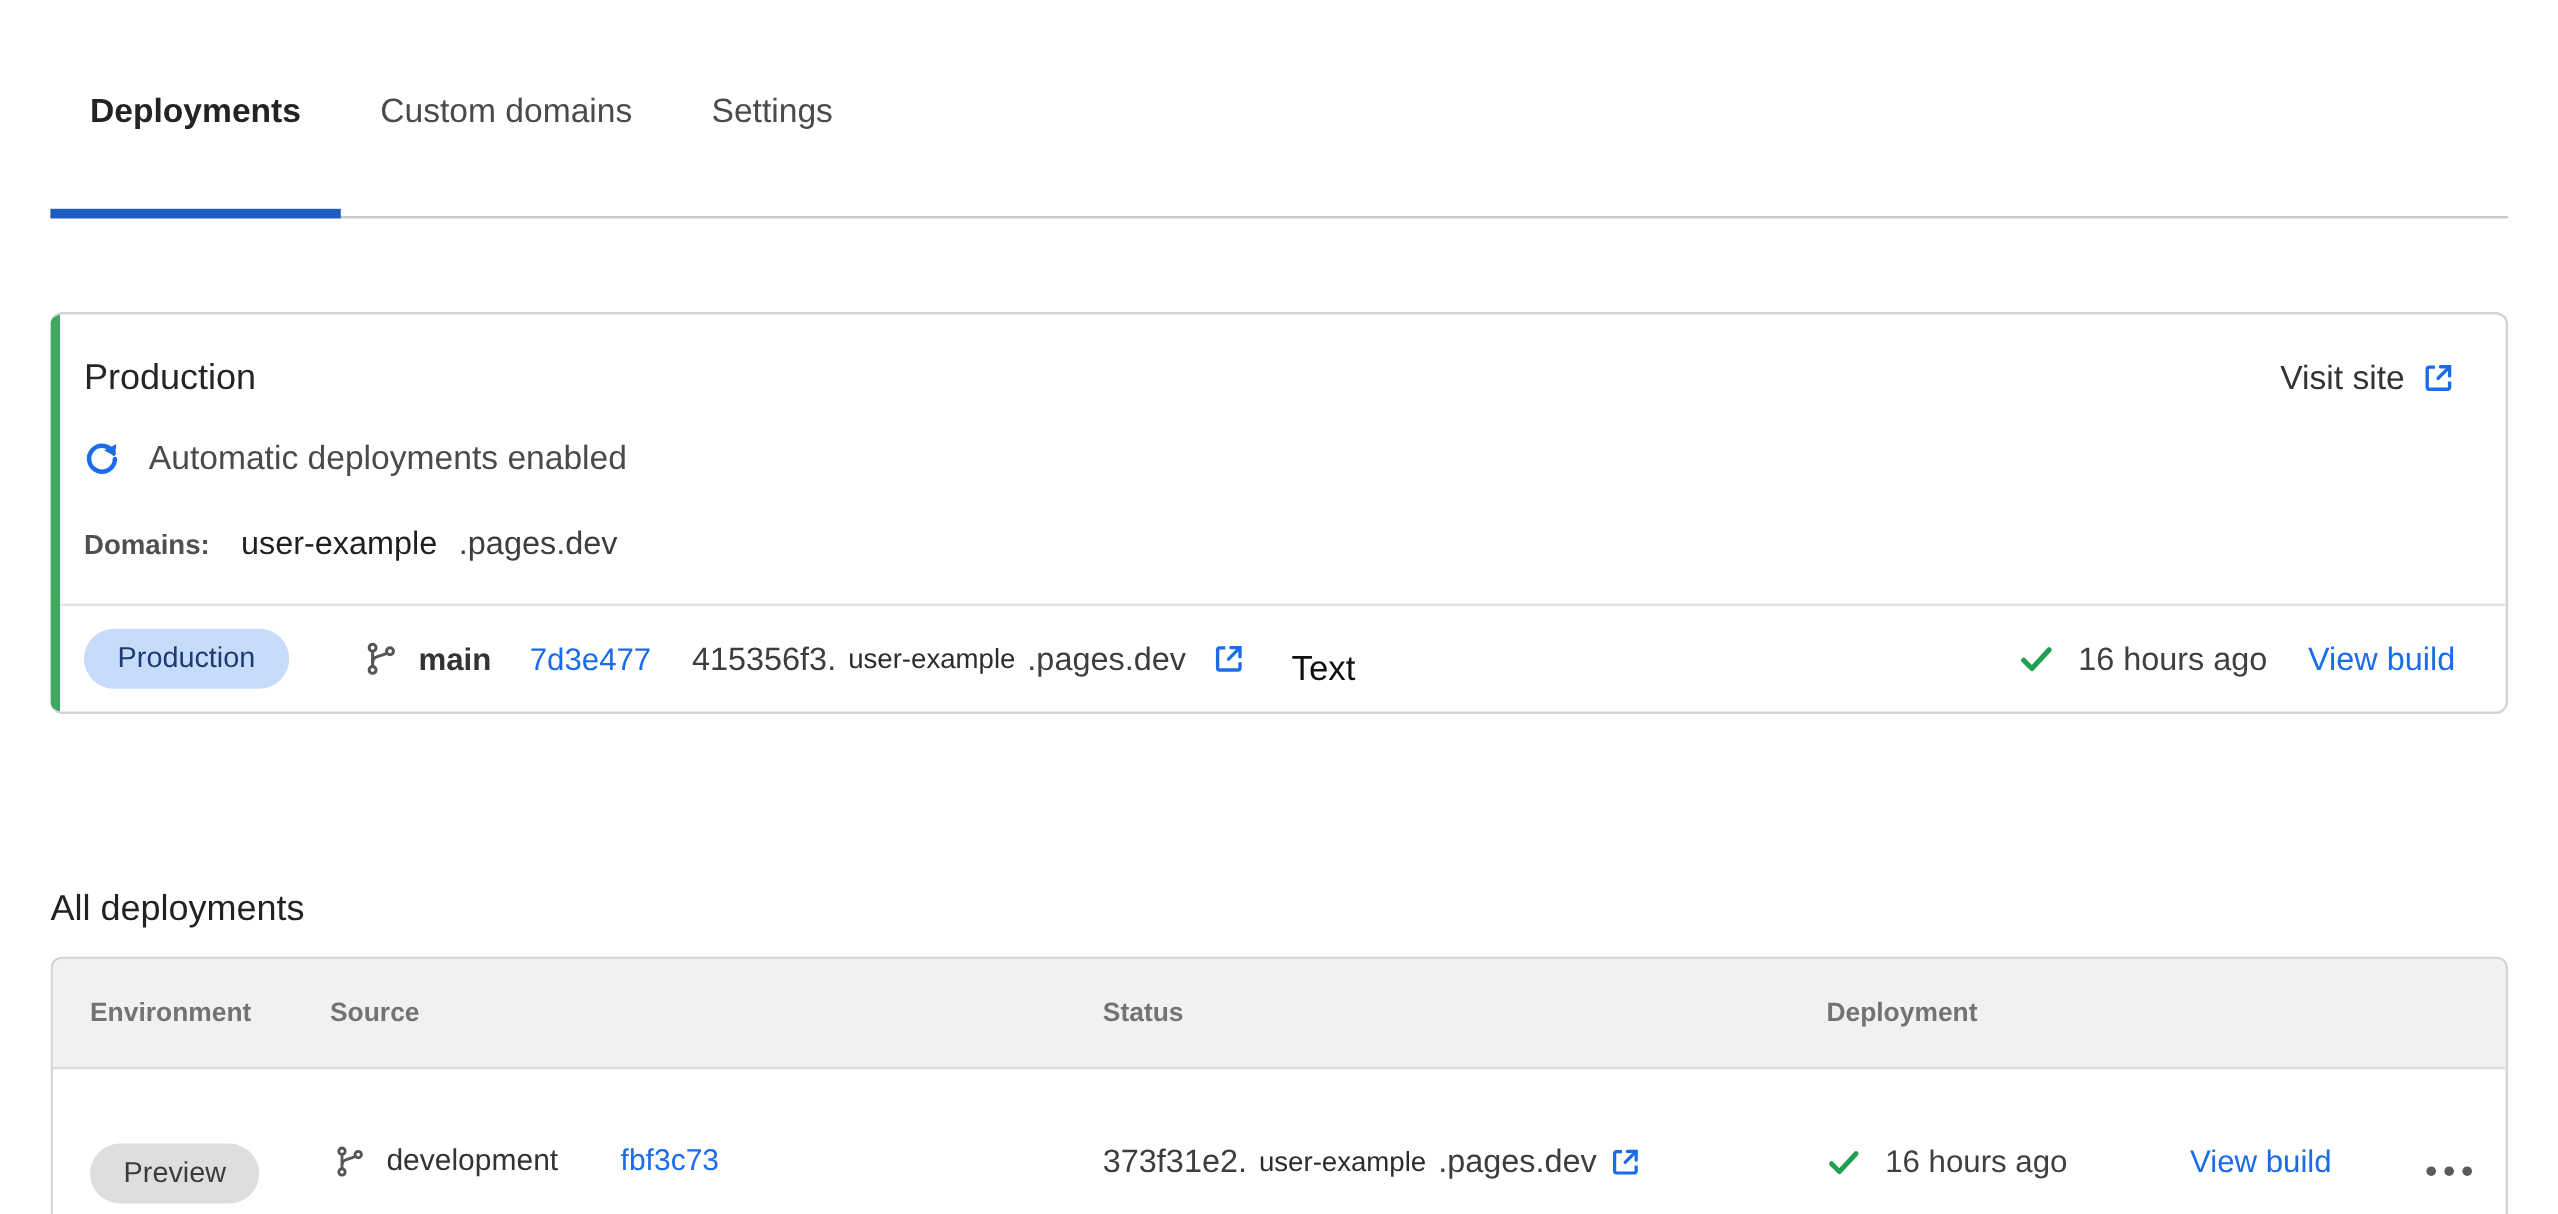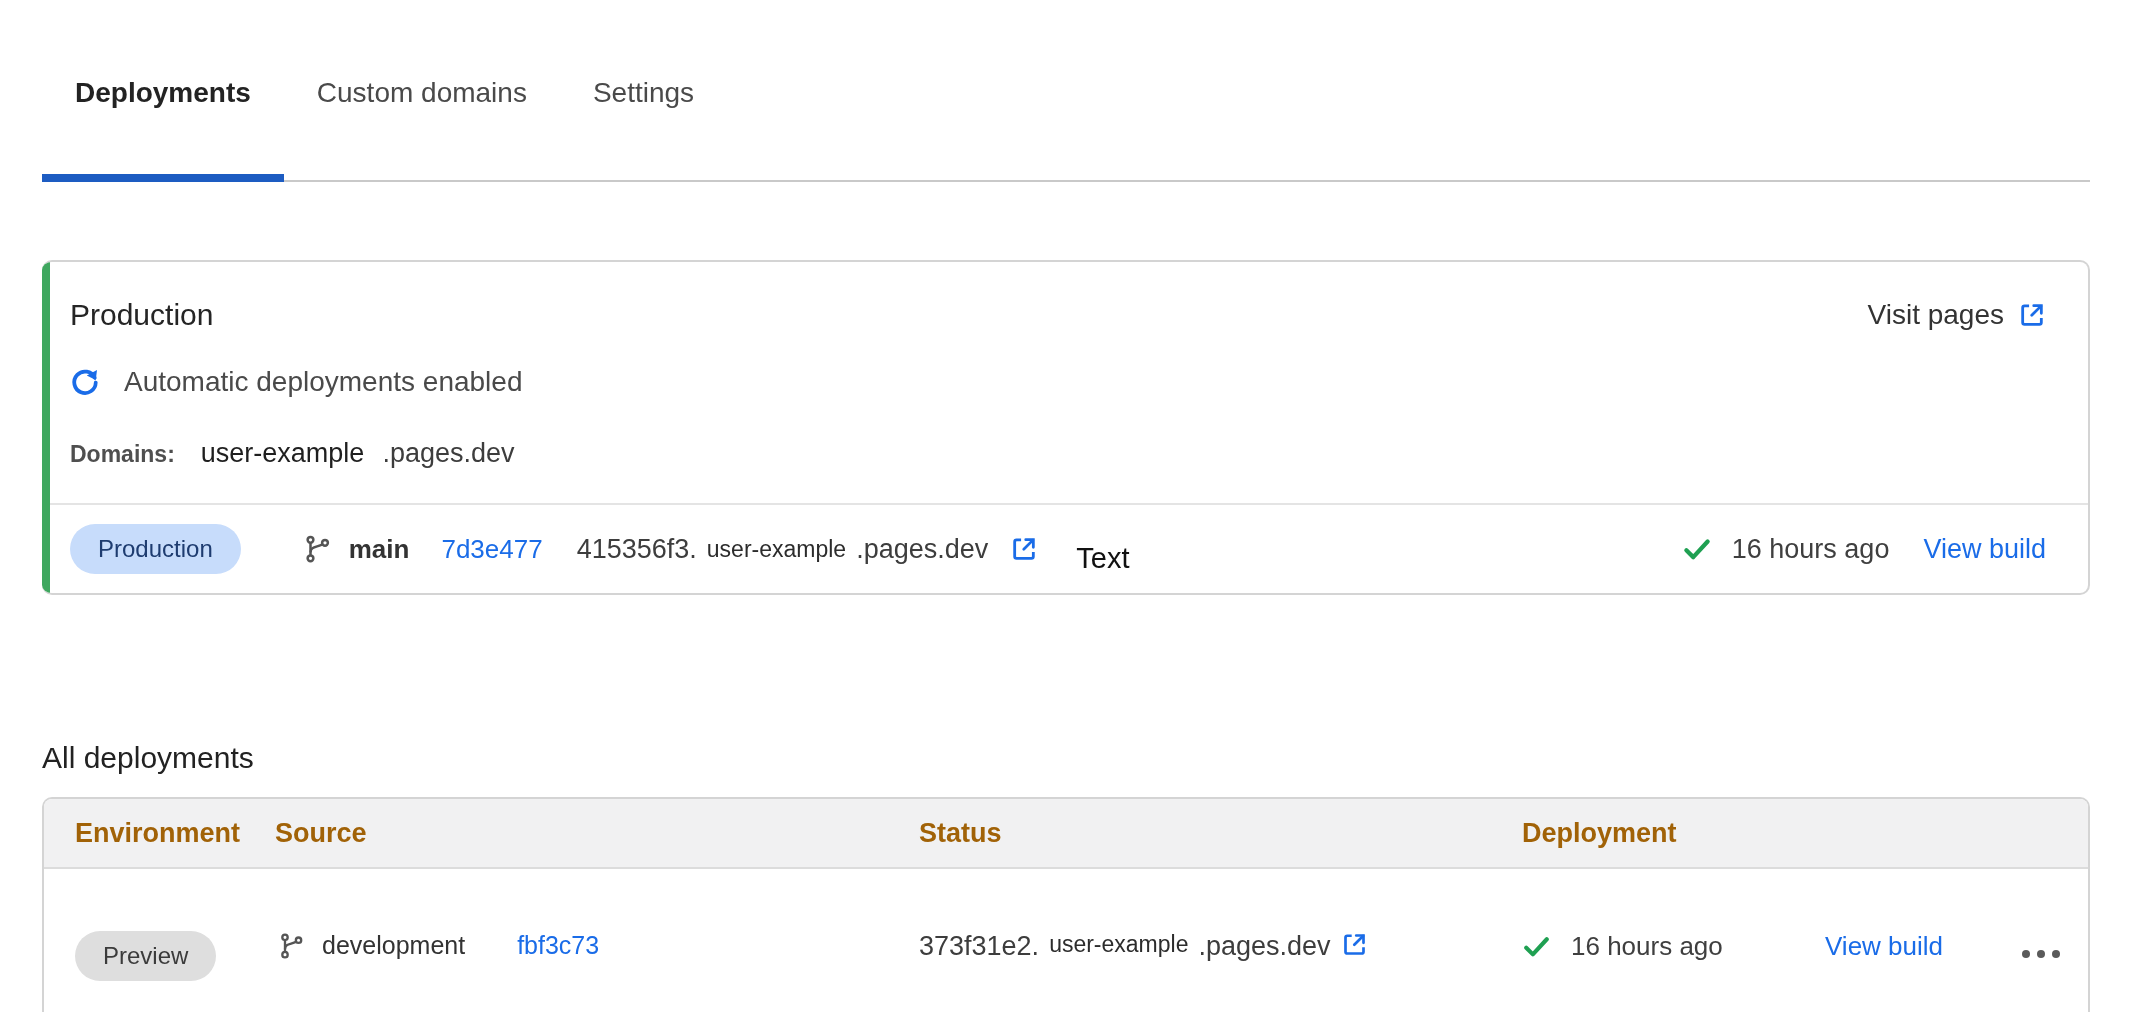--- a/index.html
+++ b/index.html
@@ -55,30 +55,30 @@
   .time-text { font-size:27px; color:#3f3f3f; margin-left:20px; }
   .view-build { font-size:27px; margin-left:34px; }
 
   
   .section-heading { margin:146px 42px 0; font-size:30px; color:#222; font-weight:400; }
 
   .table { margin:22px 42px 0; border:2px solid #d4d4d4; border-bottom:none;
            border-radius:10px 10px 0 0; overflow:hidden; }
   .thead { background:#f1f1f2; display:grid;
            grid-template-columns:200px 644px 603px 1fr;
-           padding-left:31px; height:70px; align-items:center;
-           font-size:27px; font-weight:700; color:#a16207;
+           padding-left:31px; height:92px; align-items:center;
+           font-size:22px; font-weight:700; color:#737373;
            border-bottom:2px solid #dcdcdc; }
   .trow { display:grid; grid-template-columns:200px 644px 603px 303px 195px 1fr;
           padding:36px 30px 34px 31px; border-bottom:2px solid #a3a3a3;
           align-items:start;margin-top:26px; }
   .cell-src .line1 { display:flex; align-items:center; padding-left:3px; }
   .cell-src .line1 .link { margin-left:52px; font-size:25px; }
   .cell-src .line2 { margin-top:12px; font-size:24px; color:#3c3c3c; }
-  .cell-dep { display:flex; align-items:flex-start; gap:10px; }
+  .cell-dep { display:flex; align-items:center; gap:10px; }
   .cell-status { display:flex; align-items:center; }
   .cell-status .time-text { margin-left:20px; font-size:26px; }
   .cell-view { font-size:26px; }
   .cell-menu { justify-self:end; align-self:center; cursor:pointer; }
 
   .next-row { height:8px; display:flex; }
   .green-sliver { width:8px; background:#3fa75f; }
 
   .icon { display:inline-flex; flex:none; }
 </style>
@@ -89,21 +89,21 @@
   <div class="tab active">Deployments</div>
   <div class="tab">Custom domains</div>
   <div class="tab">Settings</div>
 </div>
 
 <div class="card">
   <div class="card-top">
     <div class="card-title-row">
       <div class="card-title">Production</div>
       <div class="visit-site">
-        <span>Visit pages</span>
+        <span>Visit site</span>
         <span class="icon">
           <svg width="28" height="28" viewBox="0 0 24 24" fill="none" stroke="#1a6ce8" stroke-width="2.4">
             <path d="M9.5 4.2 H5.6 a1.6 1.6 0 0 0 -1.6 1.6 V18.4 a1.6 1.6 0 0 0 1.6 1.6 H18.4 a1.6 1.6 0 0 0 1.6 -1.6 V14.5"></path>
             <path d="M13.5 4 H20 V10.5" stroke-linecap="round"></path>
             <path d="M19.6 4.4 L11.8 12.2" stroke-linecap="round"></path>
           </svg>
         </span>
       </div>
     </div>
     <div class="auto-row">

